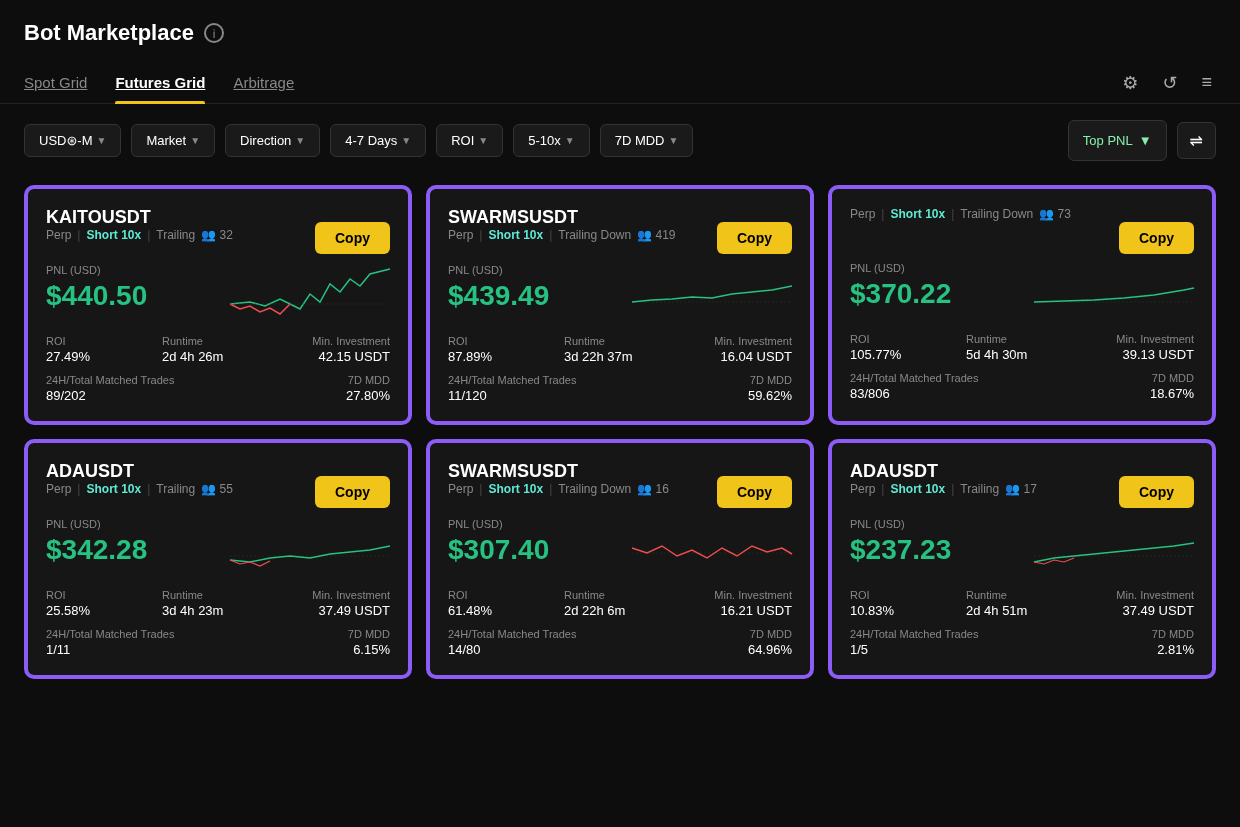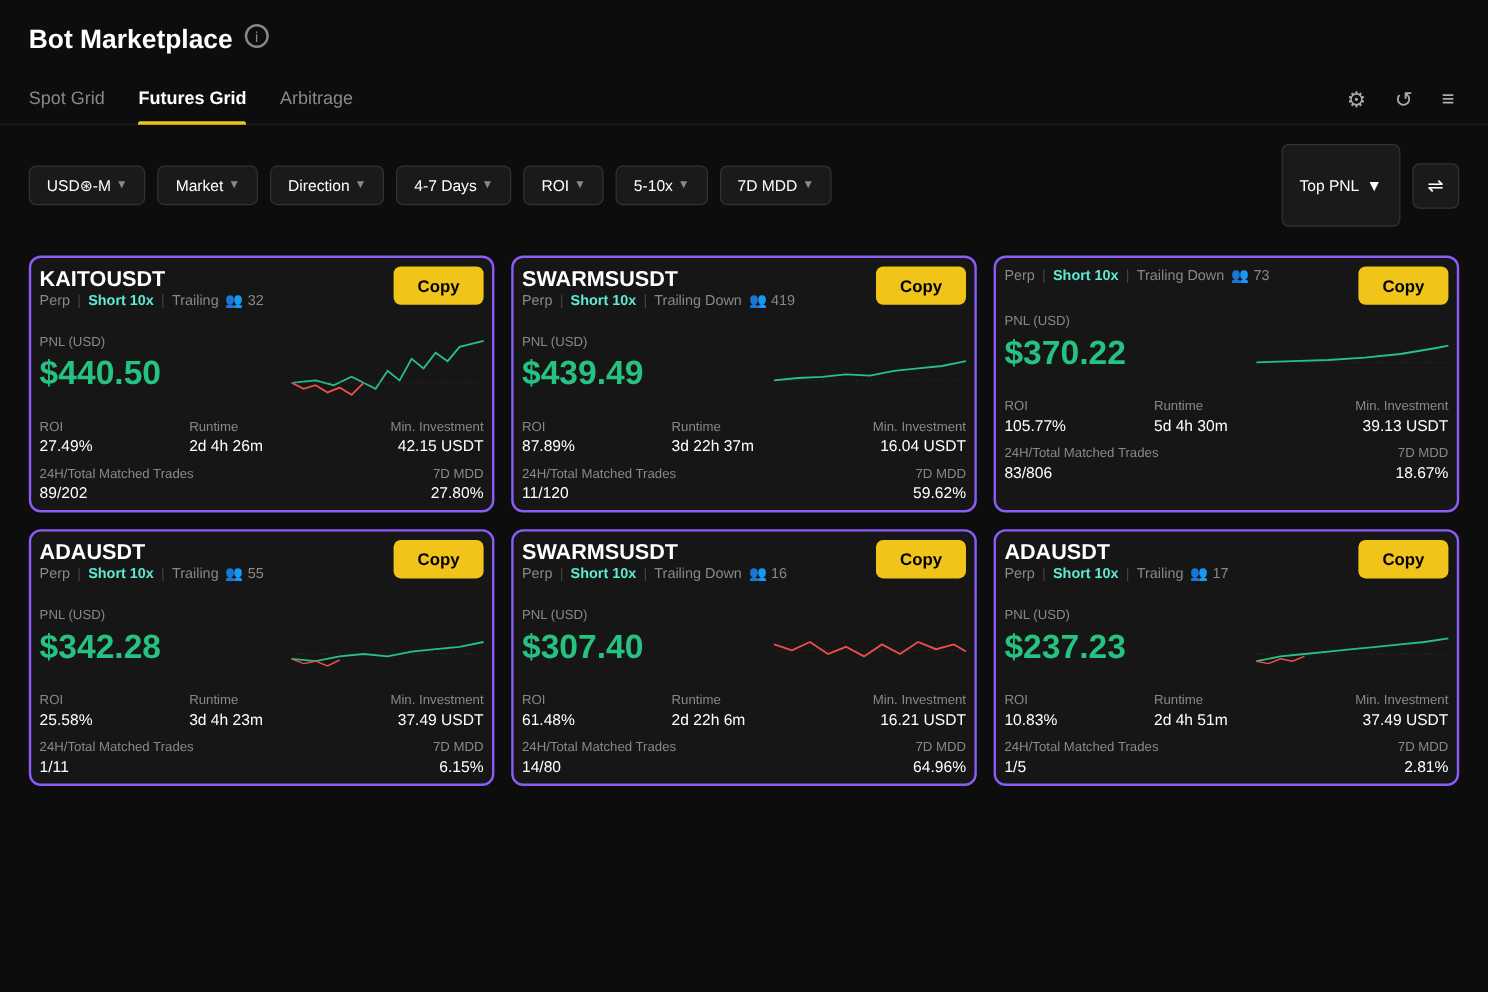--- a/index.html
+++ b/index.html
@@ -5,21 +5,21 @@
     * { box-sizing: border-box; margin: 0; padding: 0; }
     body {
       background: #0d0d0d;
       color: #fff;
       font-family: -apple-system, BlinkMacSystemFont, 'Segoe UI', sans-serif;
       min-height: 827px;
       width: 1240px;
     }
     .header {
       display: flex;
-      align-items: flex-start;
+      align-items: center;
       padding: 20px 24px 16px;
       gap: 10px;
     }
     .header-title {
       font-size: 22px;
       font-weight: 700;
       color: #fff;
     }
     .info-icon {
       width: 20px; height: 20px;
@@ -39,20 +39,21 @@
       display: flex;
       gap: 28px;
       flex: 1;
     }
     .tab {
       padding: 12px 0;
       font-size: 15px;
       color: #888;
       cursor: pointer;
       position: relative;
+      text-decoration: underline;
     }
     .tab.active {
       color: #fff;
       font-weight: 600;
     }
     .tab.active::after {
       content: '';
       position: absolute;
       bottom: -1px;
       left: 0; right: 0;
@@ -97,45 +98,45 @@
       color: #888;
     }
     .filter-spacer { flex: 1; }
     .sort-btn {
       display: flex;
       align-items: center;
       gap: 6px;
       background: #1a1a1a;
       border: 1px solid #333;
       border-radius: 6px;
-      color: #ffffff;
-      padding: 26px 14px;
+      color: #86efac;
+      padding: 12px 14px;
       font-size: 13px;
       cursor: pointer;
     }
     .filter-icon-btn {
       background: #1a1a1a;
       border: 1px solid #333;
       border-radius: 6px;
       color: #fff;
       padding: 8px 12px;
       font-size: 16px;
       cursor: pointer;
     }
     .cards-grid {
       display: grid;
       grid-template-columns: repeat(3, 1fr);
       gap: 14px;
       padding: 8px 24px 24px;
     }
     .card {
       background: #161616;
-      border: 2px solid #8b5cf6;
+      border: 4px solid #8b5cf6;
       border-radius: 10px;
-      padding: 7px;
+      padding: 18px;
     }
     .card-header {
       display: flex;
       align-items: flex-start;
       justify-content: space-between;
       margin-bottom: 8px;
     }
     .card-title {
       font-size: 18px;
       font-weight: 700;
@@ -143,20 +144,21 @@
     }
     .copy-btn {
       background: #f0c419;
       color: #000;
       border: none;
       border-radius: 6px;
       padding: 8px 20px;
       font-size: 14px;
       font-weight: 700;
       cursor: pointer;
+      margin-top: 15px;
     }
     .card-tags {
       display: flex;
       align-items: center;
       gap: 6px;
       font-size: 12px;
       color: #888;
       margin-bottom: 14px;
     }
     .tag-perp { color: #888; }

